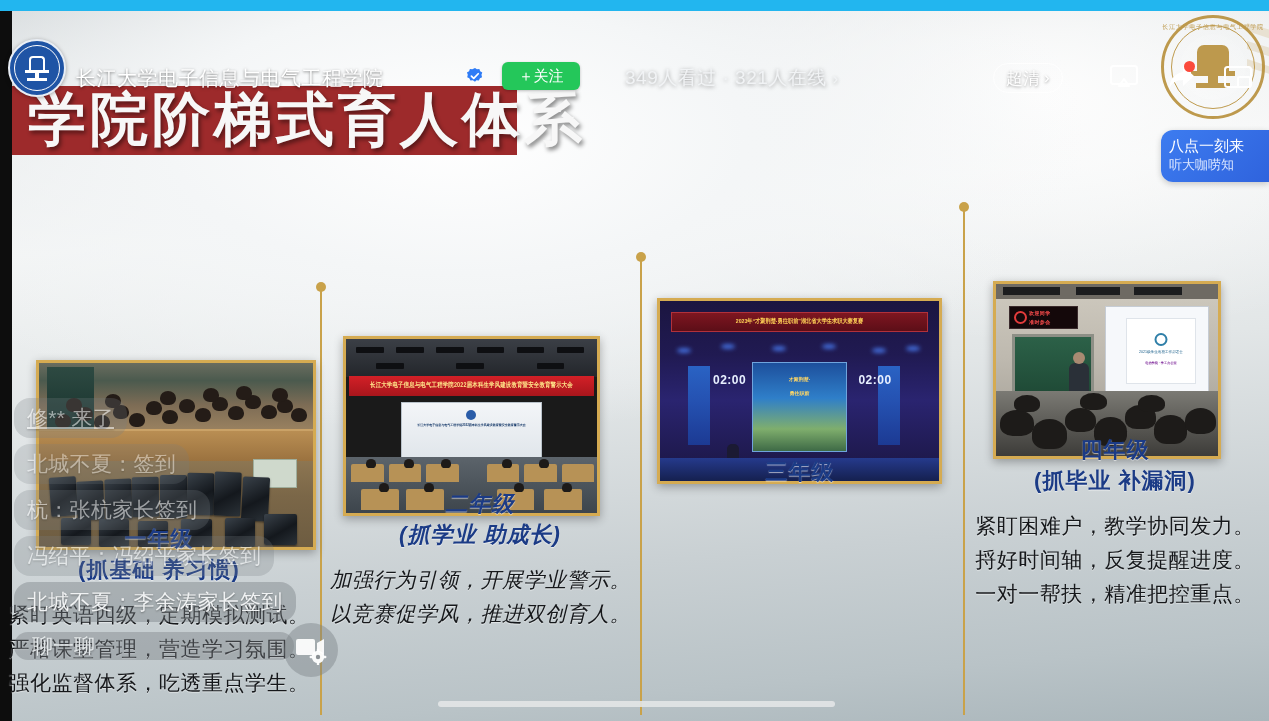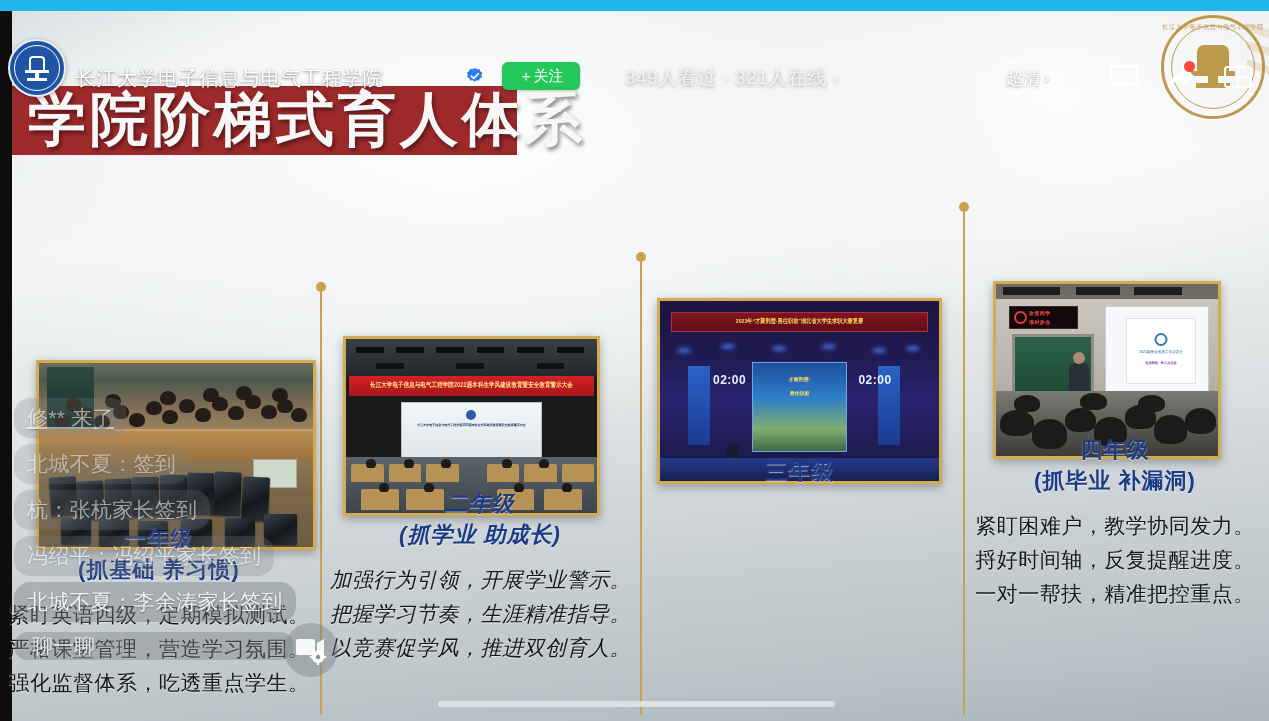--- a/index.html
+++ b/index.html
@@ -393,21 +393,20 @@
         <div class="g-line">严格课堂管理，营造学习氛围。</div>
         <div class="g-line">强化监督体系，吃透重点学生。</div>
       </div>
     </div>
 
     <div class="grade" style="left:330px; top:478px; width:300px;font-style:italic;">
       <div class="g-title">二年级</div>
       <div class="g-sub">(抓学业  助成长)</div>
       <div class="g-lines">
         <div class="g-line">加强行为引领，开展学业警示。</div>
-        <div class="g-line">把握学习节奏，生涯精准指导。</div>
         <div class="g-line">以竞赛促学风，推进双创育人。</div>
       </div>
     </div>
 
     <div class="grade" style="left:650px; top:446px; width:300px;">
       <div class="g-title">三年级</div>
     </div>
 
     <div class="grade" style="left:965px; top:424px; width:300px;">
       <div class="g-title">四年级</div>
@@ -481,20 +480,24 @@
     </div>
 
     <div class="ic-btn" style="left:1221px;">
       <svg viewBox="0 0 34 34">
         <rect x="4" y="6" width="26" height="20" rx="2.5" fill="none" stroke="#ffffff" stroke-width="2"></rect>
         <rect x="17" y="16" width="12" height="10" rx="1.5" fill="none" stroke="#ffffff" stroke-width="2"></rect>
       </svg>
     </div>
   </div>
 
+  <div class="promo">
+    <div class="l1">八点一刻来</div>
+    <div class="l2">听大咖唠知</div>
+  </div>
 
   <div class="chat">
     <div class="bubble faded" style="top:0px;text-decoration:underline;">修** 来了</div>
     <div class="bubble faded2" style="top:46px;">北城不夏：签到</div>
     <div class="bubble faded" style="top:92px;">杭：张杭家长签到</div>
     <div class="bubble faded" style="top:138px;">冯绍平：冯绍平家长签到</div>
     <div class="bubble" style="top:184px;">北城不夏：李余涛家长签到</div>
   </div>
 
   <div class="chat-input">

